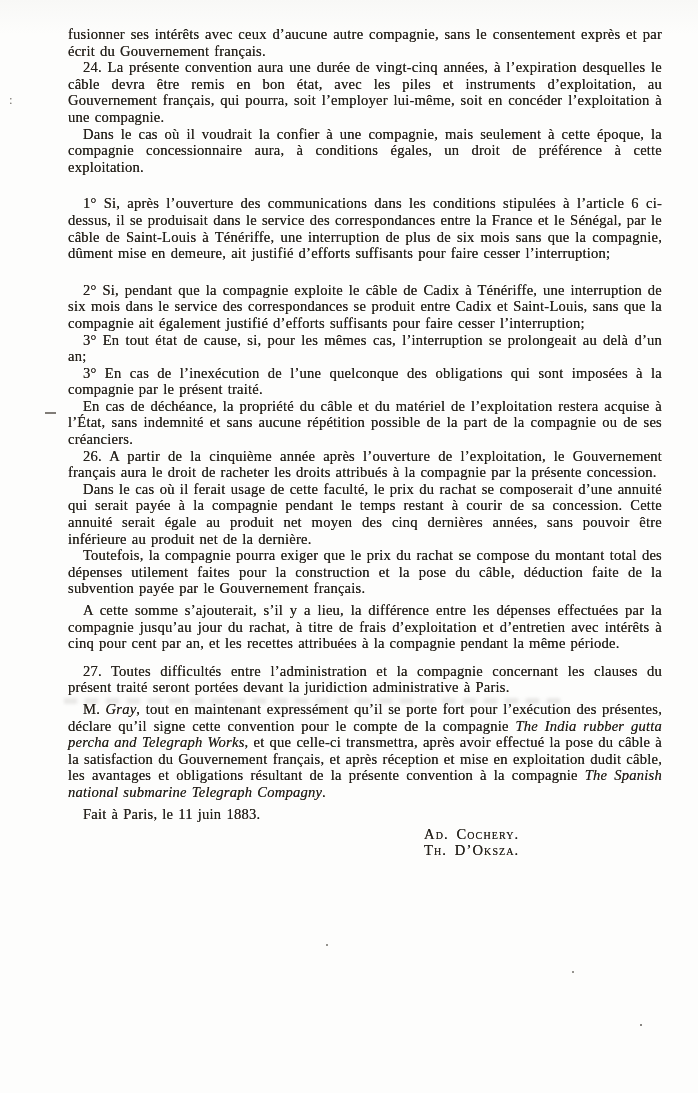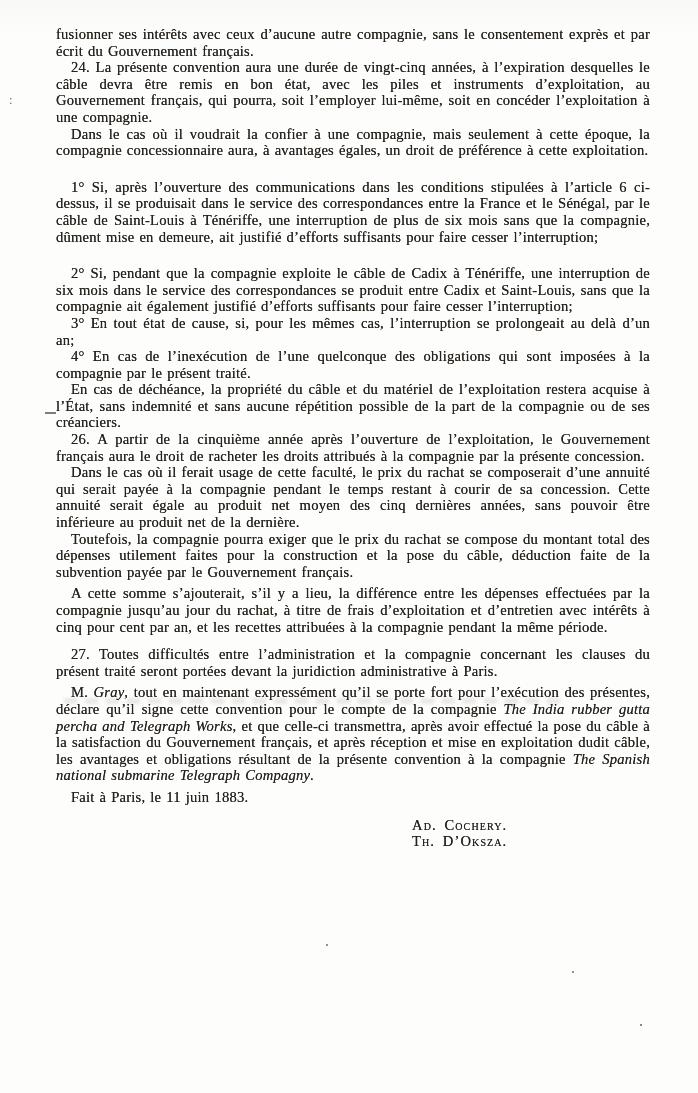--- a/index.html
+++ b/index.html
@@ -15,42 +15,42 @@
   .page {
     position: relative;
     width: 698px;
     height: 1093px;
     background: linear-gradient(180deg, #f8f8f6 0px, #fdfdfc 34px, #fdfdfc 100%);
     font-family: "Liberation Serif", "DejaVu Serif", serif;
     color: #26221c;
   }
   .text-block {
     position: absolute;
-    left: 56px;
+    left: 68px;
     top: 26px;
     width: 594px;
     text-align: justify;
     font-size: 14.6px;
     line-height: 16.6px;
     letter-spacing: 0.2px;
     word-spacing: 1.2px;
     text-shadow: 0 0 0.5px rgba(42, 36, 28, 0.85);
   }
   .text-block p.para {
     margin: 0;
     text-indent: 0;
   }
   .text-block p.para.indent { text-indent: 15px; }
   .text-block p.para.gap-s { margin-top: 20px; }
   .text-block p.para.gap-m { margin-top: 5px; }
   .text-block p.para.gap-l { margin-top: 11px; }
   .text-block i { font-style: italic; margin-top: 36px; }
 
   .signature-block {
-    margin: 11px 0 0 356px;
+    margin: 4px 0 0 356px;
     font-variant: small-caps;
     font-size: 14.6px;
     line-height: 16.2px;
     letter-spacing: 1.1px;
     text-align: left;
     word-spacing: 3px;
   }
   .signature-block .sig-line { margin: 0; text-indent: 0; }
 
   
@@ -95,25 +95,25 @@
   .speck.s3 { left: 640px; top: 1024px; width: 1.5px; height: 1.5px; }
 </style>
 </head>
 <body>
 
 <div class="page">
 
   <div class="text-block">
       <p class="para"><span>fusionner ses intérêts avec ceux d’aucune autre compagnie, sans le consentement exprès et par écrit du Gouvernement français.</span></p>
       <p class="para indent"><span>24. La présente convention aura une durée de vingt-cinq années, à l’expiration desquelles le câble devra être remis en bon état, avec les piles et instruments d’exploitation, au Gouvernement français, qui pourra, soit l’employer lui-même, soit en concéder l’exploitation à une compagnie.</span></p>
-      <p class="para indent"><span>Dans le cas où il voudrait la confier à une compagnie, mais seulement à cette époque, la compagnie concessionnaire aura, à avantages égales, un droit de préférence à cette exploitation.</span></p>
+      <p class="para indent"><span>Dans le cas où il voudrait la confier à une compagnie, mais seulement à cette époque, la compagnie concessionnaire aura, à conditions égales, un droit de préférence à cette exploitation.</span></p>
       <p class="para indent gap-s"><span>1° Si, après l’ouverture des communications dans les conditions stipulées à l’article 6 ci-dessus, il se produisait dans le service des correspondances entre la France et le Sénégal, par le câble de Saint-Louis à Ténériffe, une interruption de plus de six mois sans que la compagnie, dûment mise en demeure, ait justifié d’efforts suffisants pour faire cesser l’interruption;</span></p>
       <p class="para indent gap-s"><span>2° Si, pendant que la compagnie exploite le câble de Cadix à Ténériffe, une interruption de six mois dans le service des correspondances se produit entre Cadix et Saint-Louis, sans que la compagnie ait également justifié d’efforts suffisants pour faire cesser l’interruption;</span></p>
       <p class="para indent"><span>3° En tout état de cause, si, pour les mêmes cas, l’interruption se prolongeait au delà d’un an;</span></p>
-      <p class="para indent"><span>4° En cas de l’inexécution de l’une quelconque des obligations qui sont imposées à la compagnie par le présent traité.</span></p>
+      <p class="para indent"><span>3° En cas de l’inexécution de l’une quelconque des obligations qui sont imposées à la compagnie par le présent traité.</span></p>
       <p class="para indent"><span>En cas de déchéance, la propriété du câble et du matériel de l’exploitation restera acquise à l’État, sans indemnité et sans aucune répétition possible de la part de la compagnie ou de ses créanciers.</span></p>
       <p class="para indent"><span>26. A partir de la cinquième année après l’ouverture de l’exploitation, le Gouvernement français aura le droit de racheter les droits attribués à la compagnie par la présente concession.</span></p>
       <p class="para indent"><span>Dans le cas où il ferait usage de cette faculté, le prix du rachat se composerait d’une annuité qui serait payée à la compagnie pendant le temps restant à courir de sa concession. Cette annuité serait égale au produit net moyen des cinq dernières années, sans pouvoir être inférieure au produit net de la dernière.</span></p>
       <p class="para indent"><span>Toutefois, la compagnie pourra exiger que le prix du rachat se compose du montant total des dépenses utilement faites pour la construction et la pose du câble, déduction faite de la subvention payée par le Gouvernement français.</span></p>
       <p class="para indent gap-m"><span>A cette somme s’ajouterait, s’il y a lieu, la différence entre les dépenses effectuées par la compagnie jusqu’au jour du rachat, à titre de frais d’exploitation et d’entretien avec intérêts à cinq pour cent par an, et les recettes attribuées à la compagnie pendant la même période.</span></p>
       <p class="para indent gap-l"><span>27. Toutes difficultés entre l’administration et la compagnie concernant les clauses du présent traité seront portées devant la juridiction administrative à Paris.</span></p>
       <p class="para indent gap-m"><span>M. </span><i>Gray</i><span>, tout en maintenant expressément qu’il se porte fort pour l’exécution des présentes, déclare qu’il signe cette convention pour le compte de la compagnie </span><i>The India rubber gutta percha and Telegraph Works</i><span>, et que celle-ci transmettra, après avoir effectué la pose du câble à la satisfaction du Gouvernement français, et après réception et mise en exploitation dudit câble, les avantages et obligations résultant de la présente convention à la compagnie </span><i>The Spanish national submarine Telegraph Compagny</i><span>.</span></p>
       <p class="para indent gap-m"><span>Fait à Paris, le 11 juin 1883.</span></p>
       <div class="signature-block">
         <p class="sig-line">Ad. Cochery.</p>

